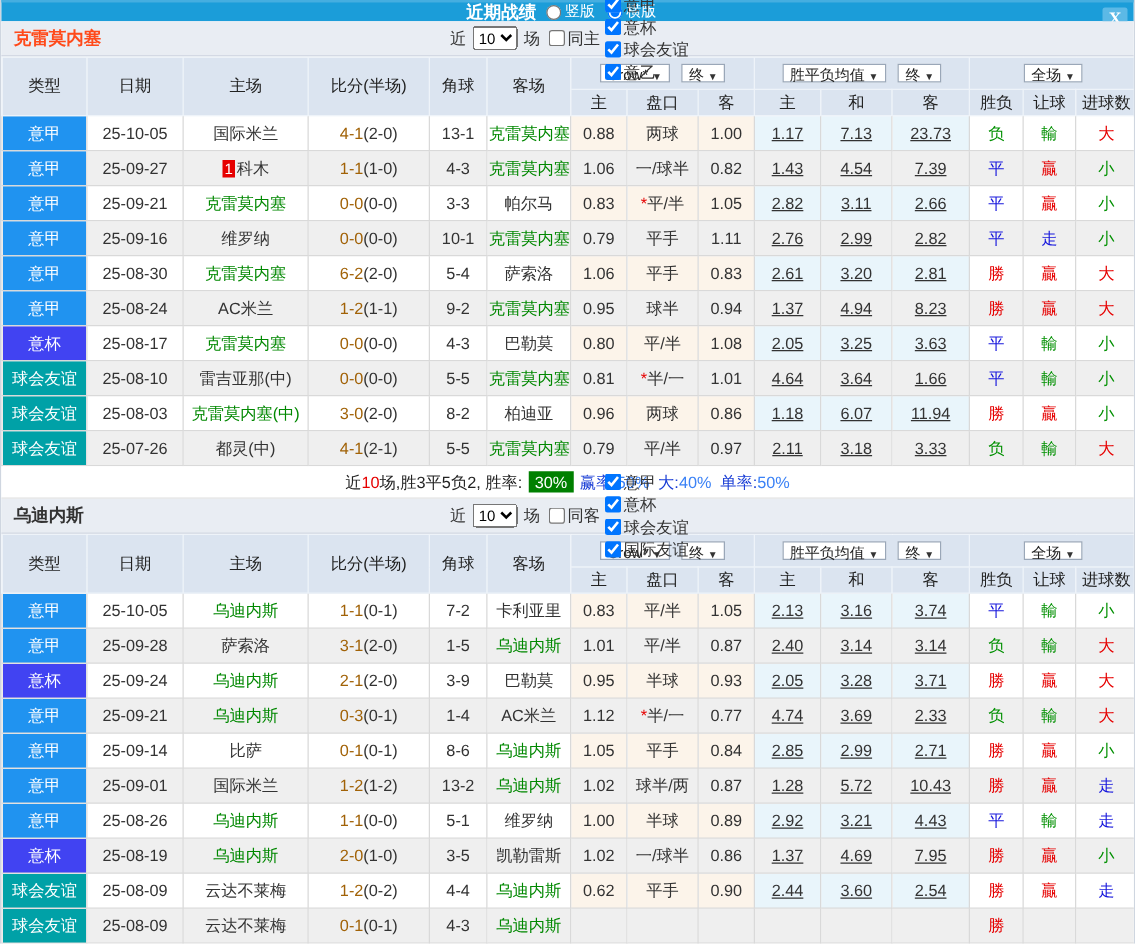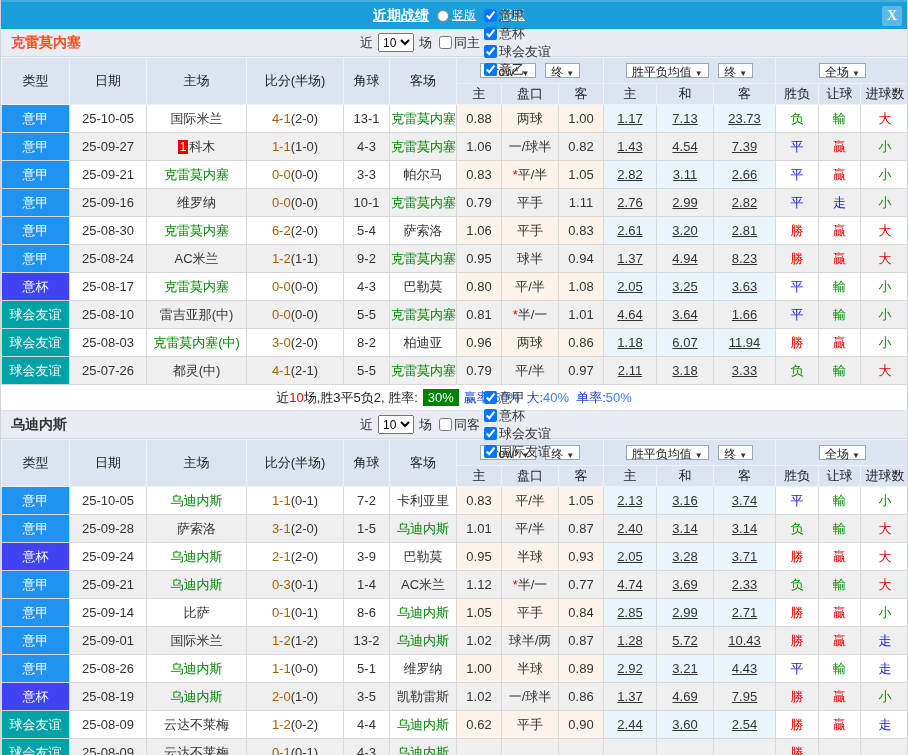--- a/index.html
+++ b/index.html
@@ -1,21 +1,21 @@
 <!DOCTYPE html>
 <html><head>
 <meta charset="utf-8">
 <style>
   * { box-sizing: border-box; }
   body { margin:0; background:#fff; }
   .win{ width:908px; height:755px; overflow:hidden; position:relative; background:#fff;
         font-family:"Liberation Sans","DejaVu Sans",sans-serif; border-left:1px solid #cfd6e0; border-right:1px solid #cfd6e0;}
   
-  .titlebar{ height:29px; background:#1b9dd9; border-top:2px solid #45aee0;
-             display:flex; align-items:center; justify-content:center; position:relative; color:#fff;text-decoration:underline; }
+  .titlebar{ height:17px; background:#1b9dd9; border-top:2px solid #45aee0;
+             display:flex; align-items:center; justify-content:center; position:relative; color:#fff; }
   .title{ font-weight:bold; font-size:14px; margin-right:8px; }
   .layoutopt{ display:flex; align-items:center; font-size:12px; margin-right:10px; cursor:pointer; }
   .layoutopt input{ margin:0 3px 0 0; width:12px; height:12px; }
   .closebtn{ position:absolute; right:5px; top:4px; width:20px; height:20px; background:#5cb9e6;
              color:#fff; font-weight:bold; text-align:center; line-height:20px; font-size:14px;
              cursor:pointer; border-radius:2px; font-family:"Liberation Serif",serif; }
   
   .sechead{ height:28px; background:#e9edf3; border-bottom:1px solid #d4d9e4;
             display:flex; align-items:center; justify-content:center; position:relative; font-size:13px; color:#333; }
   .teamname{ position:absolute; left:10px; font-weight:bold; font-size:14px; }

